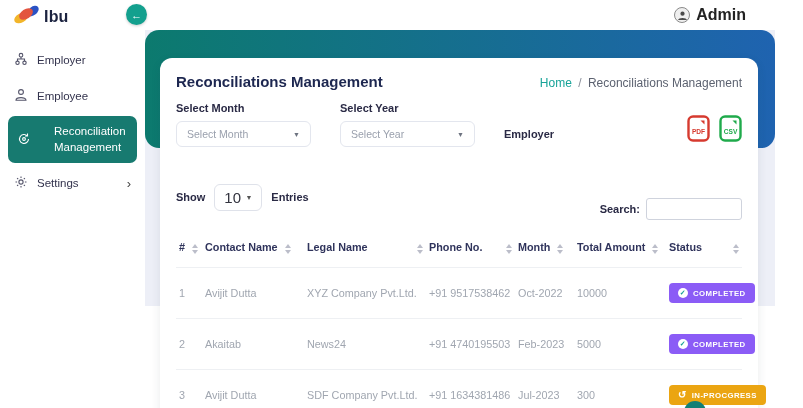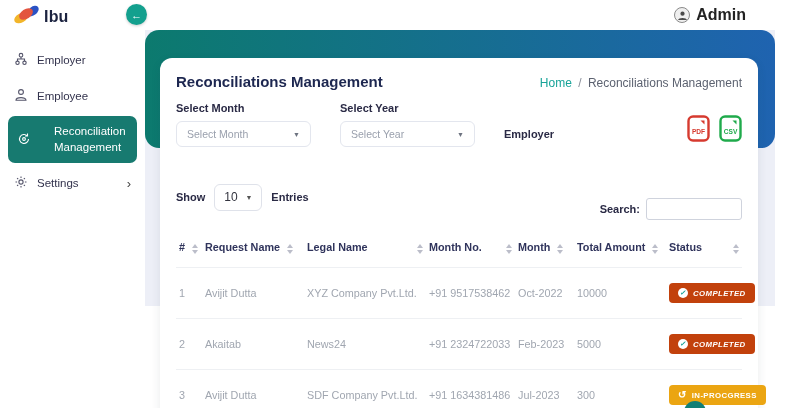--- a/index.html
+++ b/index.html
@@ -51,36 +51,36 @@
   .select .caret { font-size:7px; color:#6d7380; }
   .exports { margin-left:auto; display:flex; gap:9px; align-items:center; padding-bottom:1px; }
   .file-btn { cursor:pointer; display:block; }
 
   
   .controls { display:flex; align-items:center; justify-content:space-between; margin-top:27px; }
   .ctrl-left { display:flex; align-items:center; }
   .ctrl-txt { font-size:11px; font-weight:700; color:#2a2a45; }
   .pagesize { width:48px; height:27px; border:1px solid #dfe2ea; border-radius:6px; margin:0 9px;
     display:flex; align-items:center; justify-content:space-between; padding:0 9px; cursor:pointer; }
-  .pagesize .val { font-size:12px; color:#33343f; }
+  .pagesize .val { font-size:15px; color:#33343f; }
   .ctrl-right { display:flex; align-items:center;margin-top:24px; }
   .search-input { width:96px; height:22px; border:1px solid #cfd3dd; border-radius:3px; margin-left:6px;
     font-size:10.5px; padding:0 5px; outline:none; }
 
   
   table { width:100%; border-collapse:collapse; margin-top:12px; table-layout:fixed; }
   th { text-align:left; font-size:10.8px; font-weight:700; color:#30345c; padding:9px 3px 13px; white-space:nowrap; }
   td { font-size:10.8px; color:#a0a6b0; padding:15px 3px; border-top:1px solid #eef0f3; white-space:nowrap; }
   .sort { display:inline-flex; flex-direction:column; gap:2px; margin-left:7px; vertical-align:middle; opacity:.45; cursor:pointer; }
   .sort i { display:block; width:0; height:0; border-left:3px solid transparent; border-right:3px solid transparent; }
   .sort .up { border-bottom:4px solid #6a6f8a; }
   .sort .dn { border-top:4px solid #6a6f8a; }
   .badge { display:inline-flex; align-items:center; gap:5px; border-radius:4px; padding:5px 9px;
     color:#fff; font-size:7.8px; font-weight:800; letter-spacing:.4px; }
-  .badge.teal { background:#c2410c;font-style:italic; }
+  .badge.teal { background:#8b5cf6; }
   .badge.orange { background:#eba512; }
   .badge .ck { width:10px; height:10px; border-radius:50%; background:#fff; color:#16a095;
     display:flex; align-items:center; justify-content:center; font-size:7px; font-weight:800; }
   .badge .hist { font-size:10px; line-height:1; color:#fff; font-weight:700; }
 
   .scrolltop { position:absolute; left:684px; top:401px; width:22px; height:22px; border-radius:50%;
     background:#127f75; z-index:7; cursor:pointer; }
 </style>
 </head>
 <body>
@@ -226,29 +226,29 @@
           <col style="width:59px">
           <col style="width:92px">
           <col>
       </colgroup>
       <thead>
         <tr>
           <th><span>#</span><span class="sort">
                 <i class="up"></i>
                 <i class="dn"></i>
               </span></th>
-          <th><span>Request Name</span><span class="sort">
+          <th><span>Contact Name</span><span class="sort">
                 <i class="up"></i>
                 <i class="dn"></i>
               </span></th>
           <th><span>Legal Name</span><span class="sort" style="float:right;margin-top:3px;">
                 <i class="up"></i>
                 <i class="dn"></i>
               </span></th>
-          <th><span>Month No.</span><span class="sort" style="float:right;margin-top:3px;">
+          <th><span>Phone No.</span><span class="sort" style="float:right;margin-top:3px;">
                 <i class="up"></i>
                 <i class="dn"></i>
               </span></th>
           <th><span>Month</span><span class="sort">
                 <i class="up"></i>
                 <i class="dn"></i>
               </span></th>
           <th><span>Total Amount</span><span class="sort">
                 <i class="up"></i>
                 <i class="dn"></i>
@@ -271,21 +271,21 @@
             <span class="badge teal">
               <span class="ck">✓</span>
               <span>COMPLETED</span>
             </span>
           </td>
         </tr>
         <tr>
           <td>2</td>
           <td>Akaitab</td>
           <td>News24</td>
-          <td>+91 2324722033</td>
+          <td>+91 4740195503</td>
           <td>Feb-2023</td>
           <td>5000</td>
           <td>
             <span class="badge teal">
               <span class="ck">✓</span>
               <span>COMPLETED</span>
             </span>
           </td>
         </tr>
         <tr>

